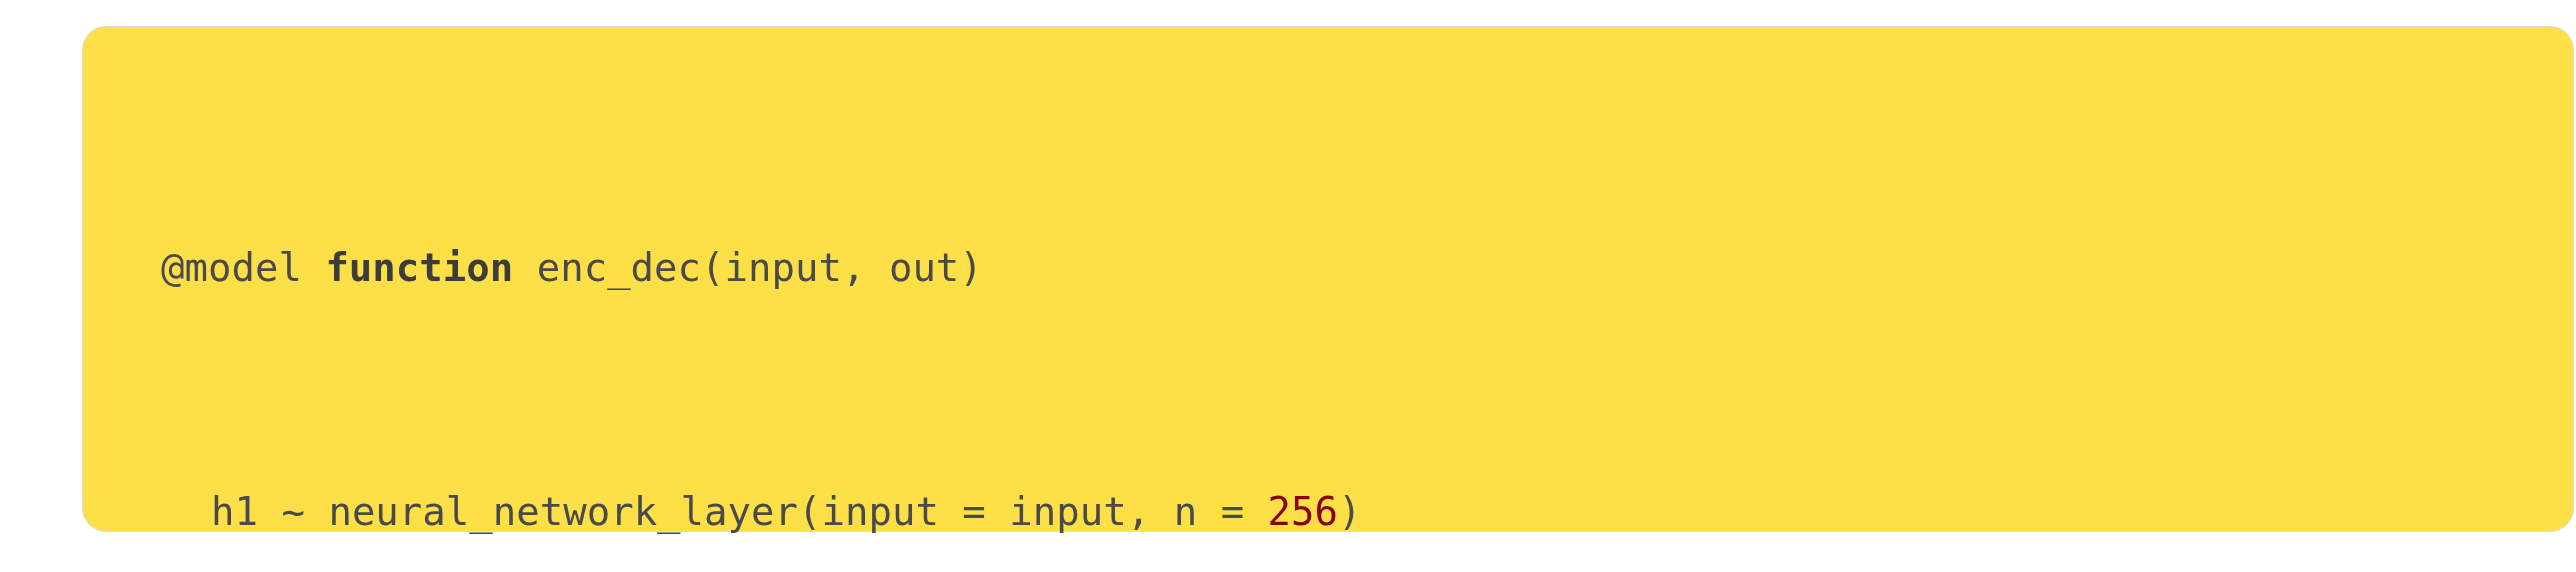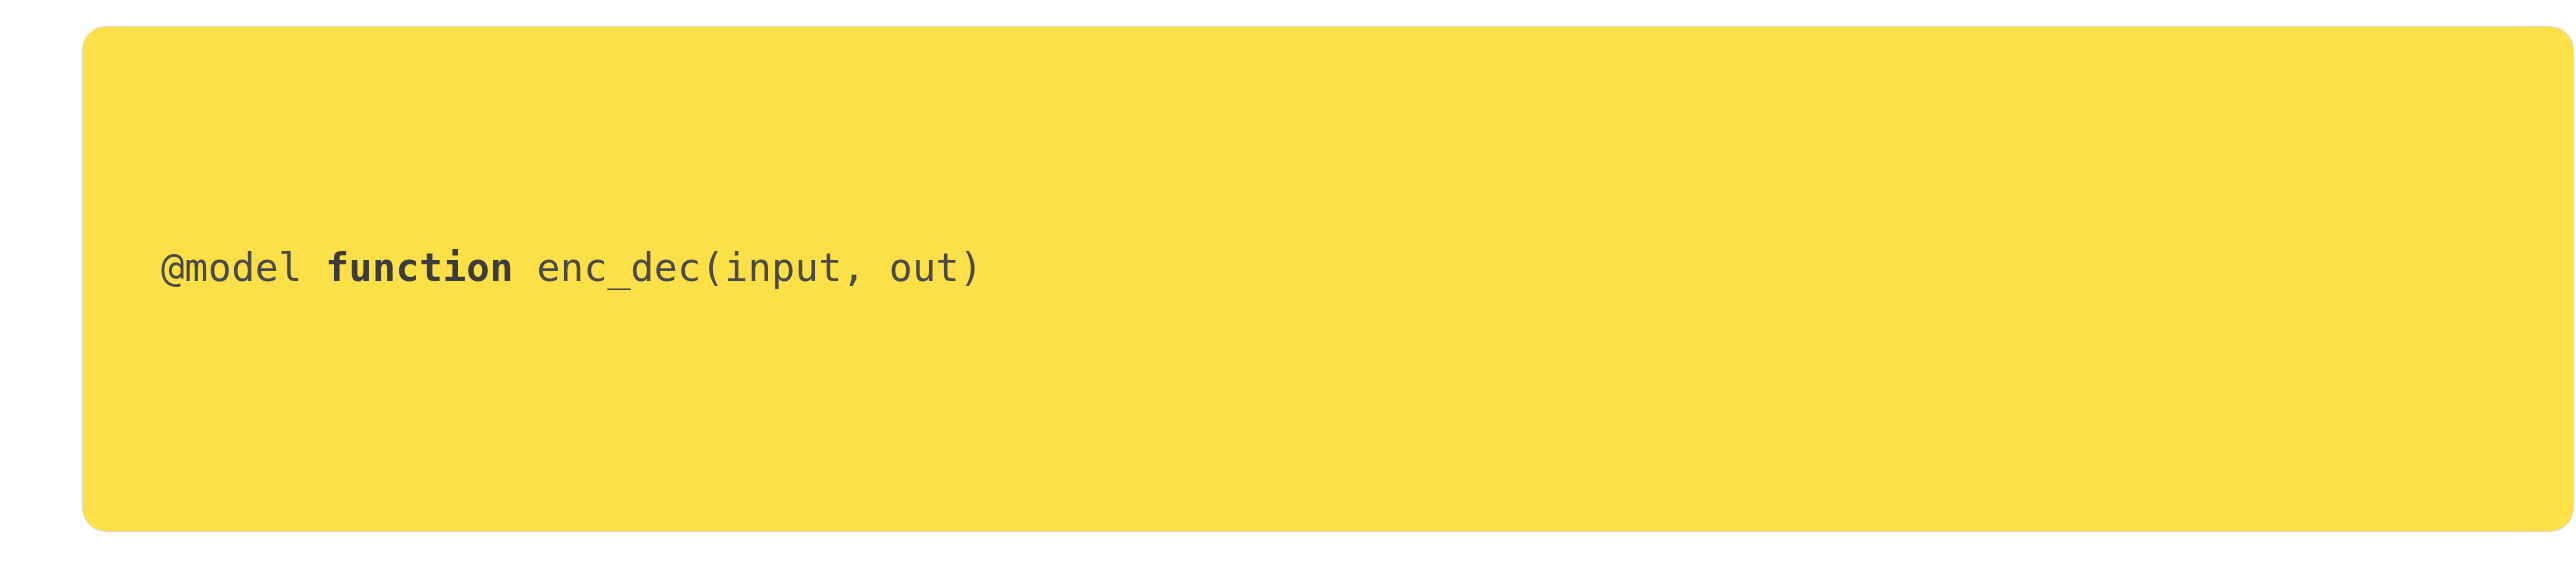--- a/index.html
+++ b/index.html
@@ -64,20 +64,21 @@
 </style>
 </head>
 <body>
 
 <div id="code-block">
 
   <div class="code-lines">
 
     <div class="line ind0"><span class="plain">@model</span><span class="plain"> </span><span class="kw">function</span><span class="plain"> enc_dec(input, out)</span></div>
 
+    <div class="line ind1"><span class="plain">h1 ~ neural_network_layer(input = input, n = </span><span class="num">256</span><span class="plain">)</span></div>
 
     
 
     
 
     
 
     
 
     

